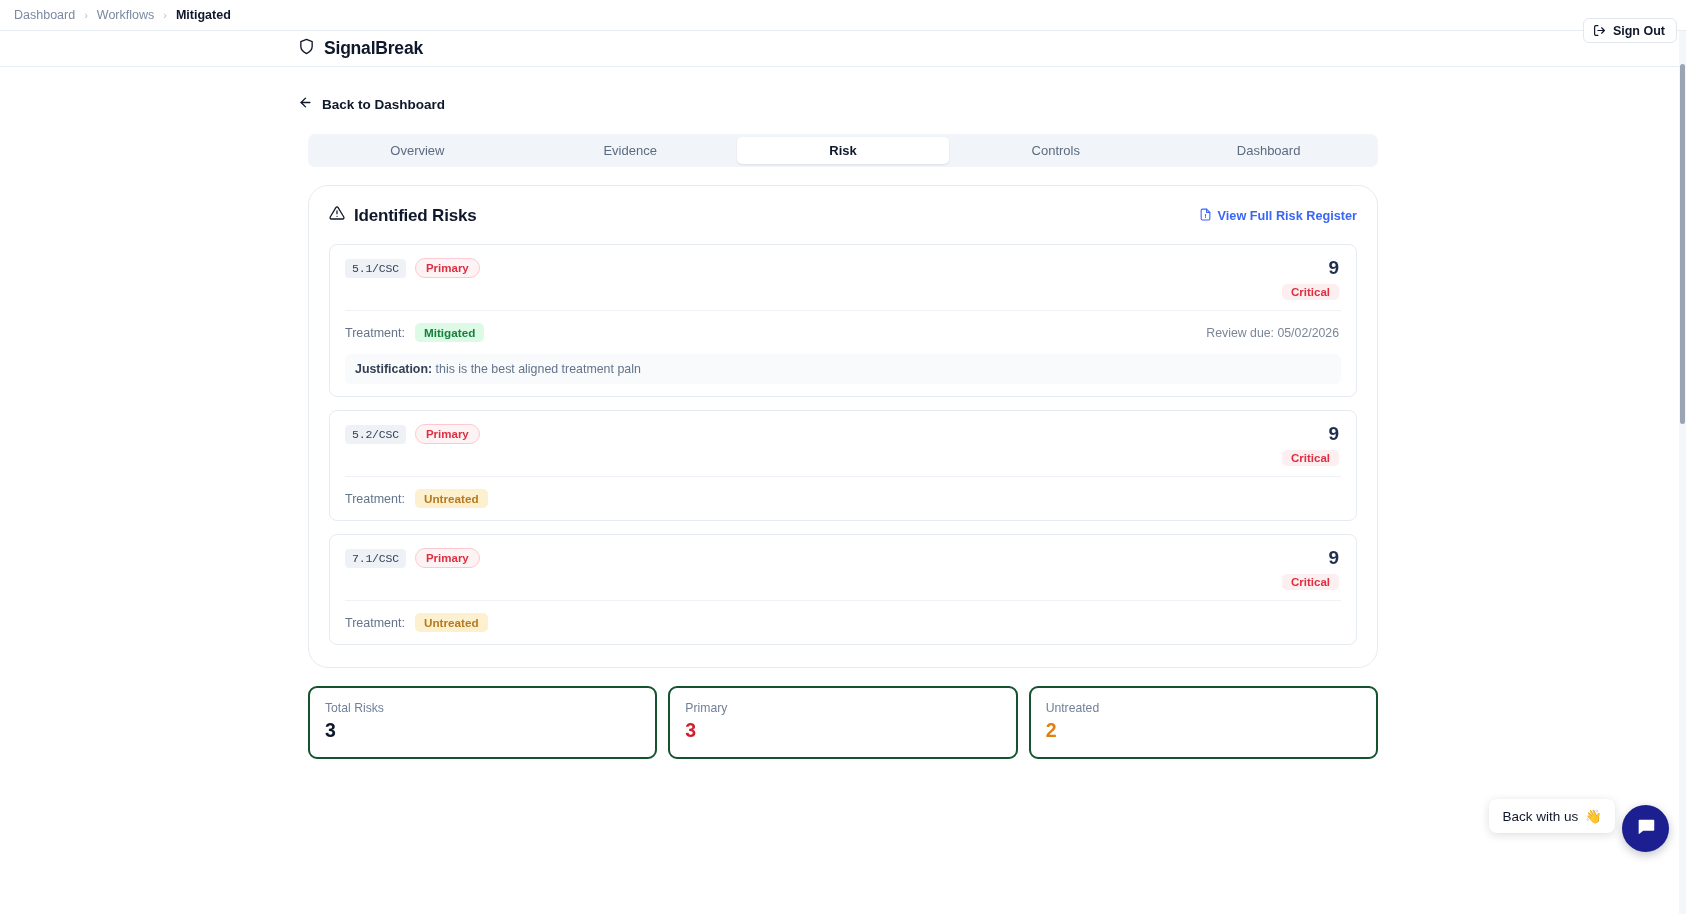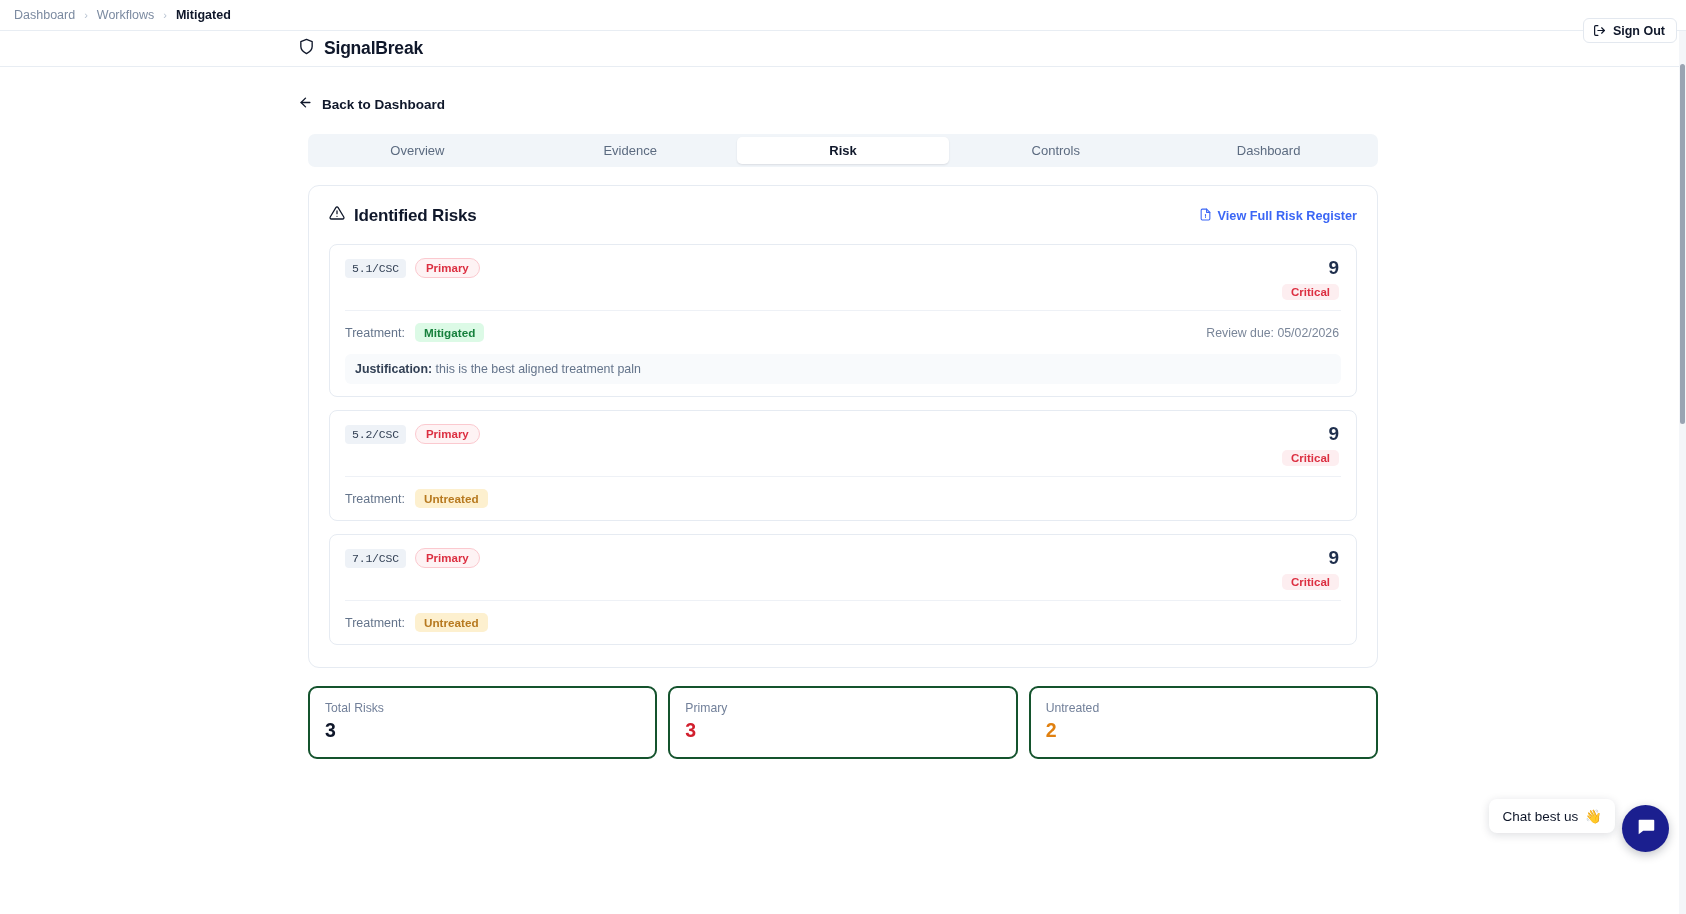--- a/index.html
+++ b/index.html
@@ -109,21 +109,21 @@
     color: #0f172a;
     font-weight: bold;
     box-shadow: 0 1px 2px rgba(16,24,40,.10);
   }
 
   .card {
     margin: 18px auto 0 auto;
     width: 1070px;
     background: #ffffff;
     border: 1px solid #e6ebf2;
-    border-radius: 11px;
+    border-radius: 20px;
     padding: 19px 20px 22px 20px;
   }
   .card-head {
     display: flex;
     align-items: center;
     justify-content: space-between;
     margin-bottom: 18px;
   }
   .card-title {
     display: flex;
@@ -451,21 +451,21 @@
       <div class="stat-value" style="color:#d21f2e">3</div>
     </div>
     <div class="stat">
       <div class="stat-label">Untreated</div>
       <div class="stat-value" style="color:#e08010">2</div>
     </div>
   </div>
 </div>
 
 <div class="chat-bubble">
-  <span>Chat best us</span>
+  <span>Back with us</span>
   <span>👋</span>
 </div>
 <div class="chat-fab">
   <span>
     <svg width="22" height="22" viewBox="0 0 24 24" fill="#ffffff">
       <path d="M4 4h16a1 1 0 0 1 1 1v10a1 1 0 0 1-1 1H9l-5 4V5a1 1 0 0 1 1-1z"></path>
     </svg>
   </span>
 </div>
 

